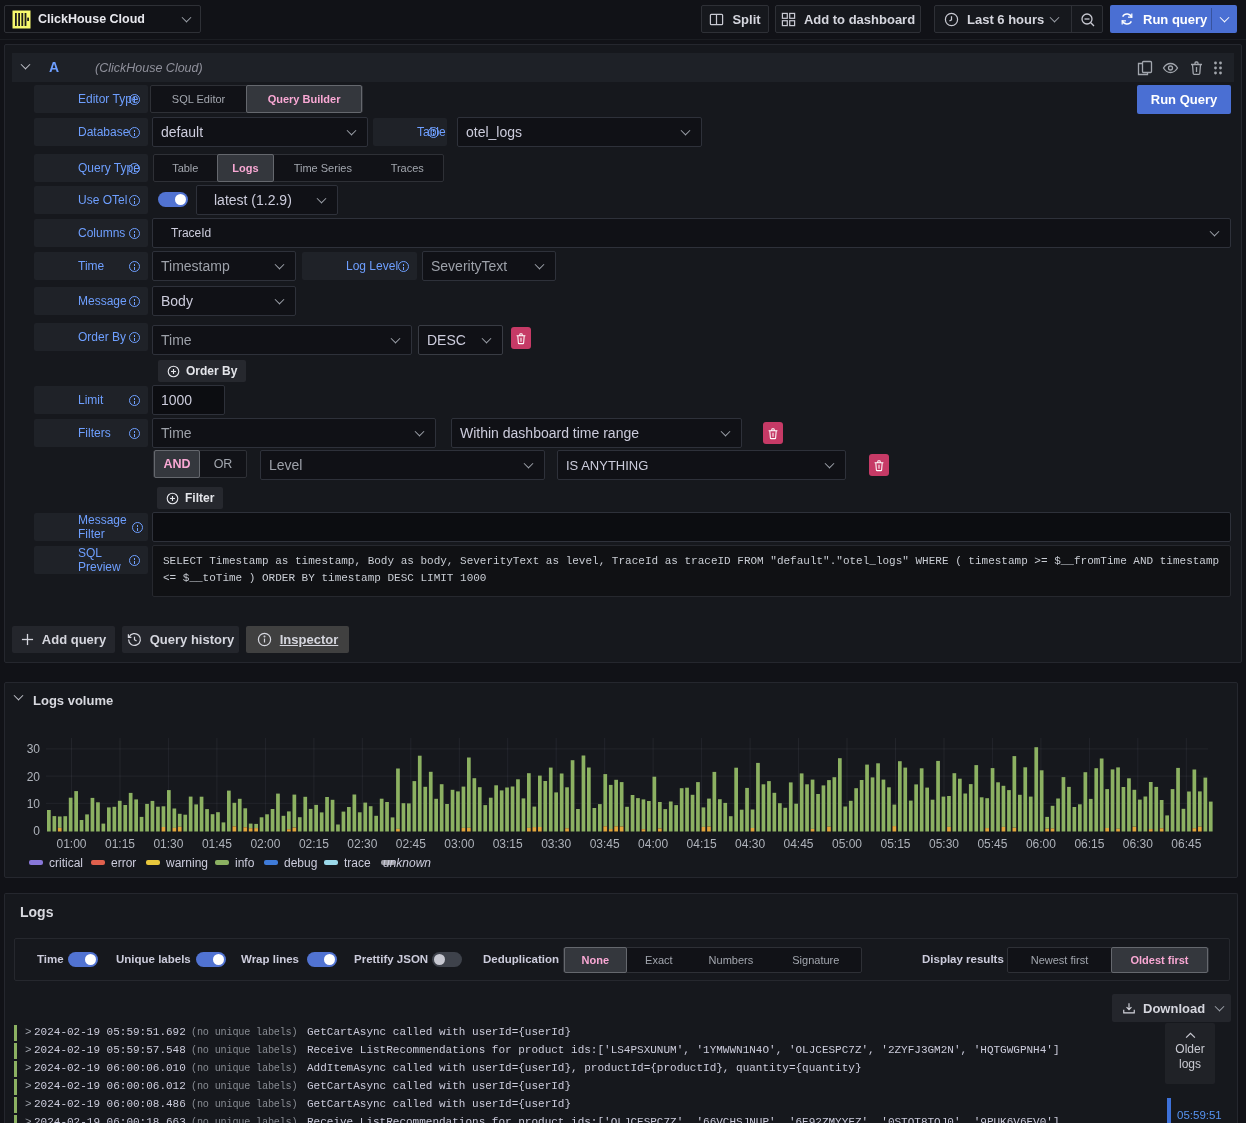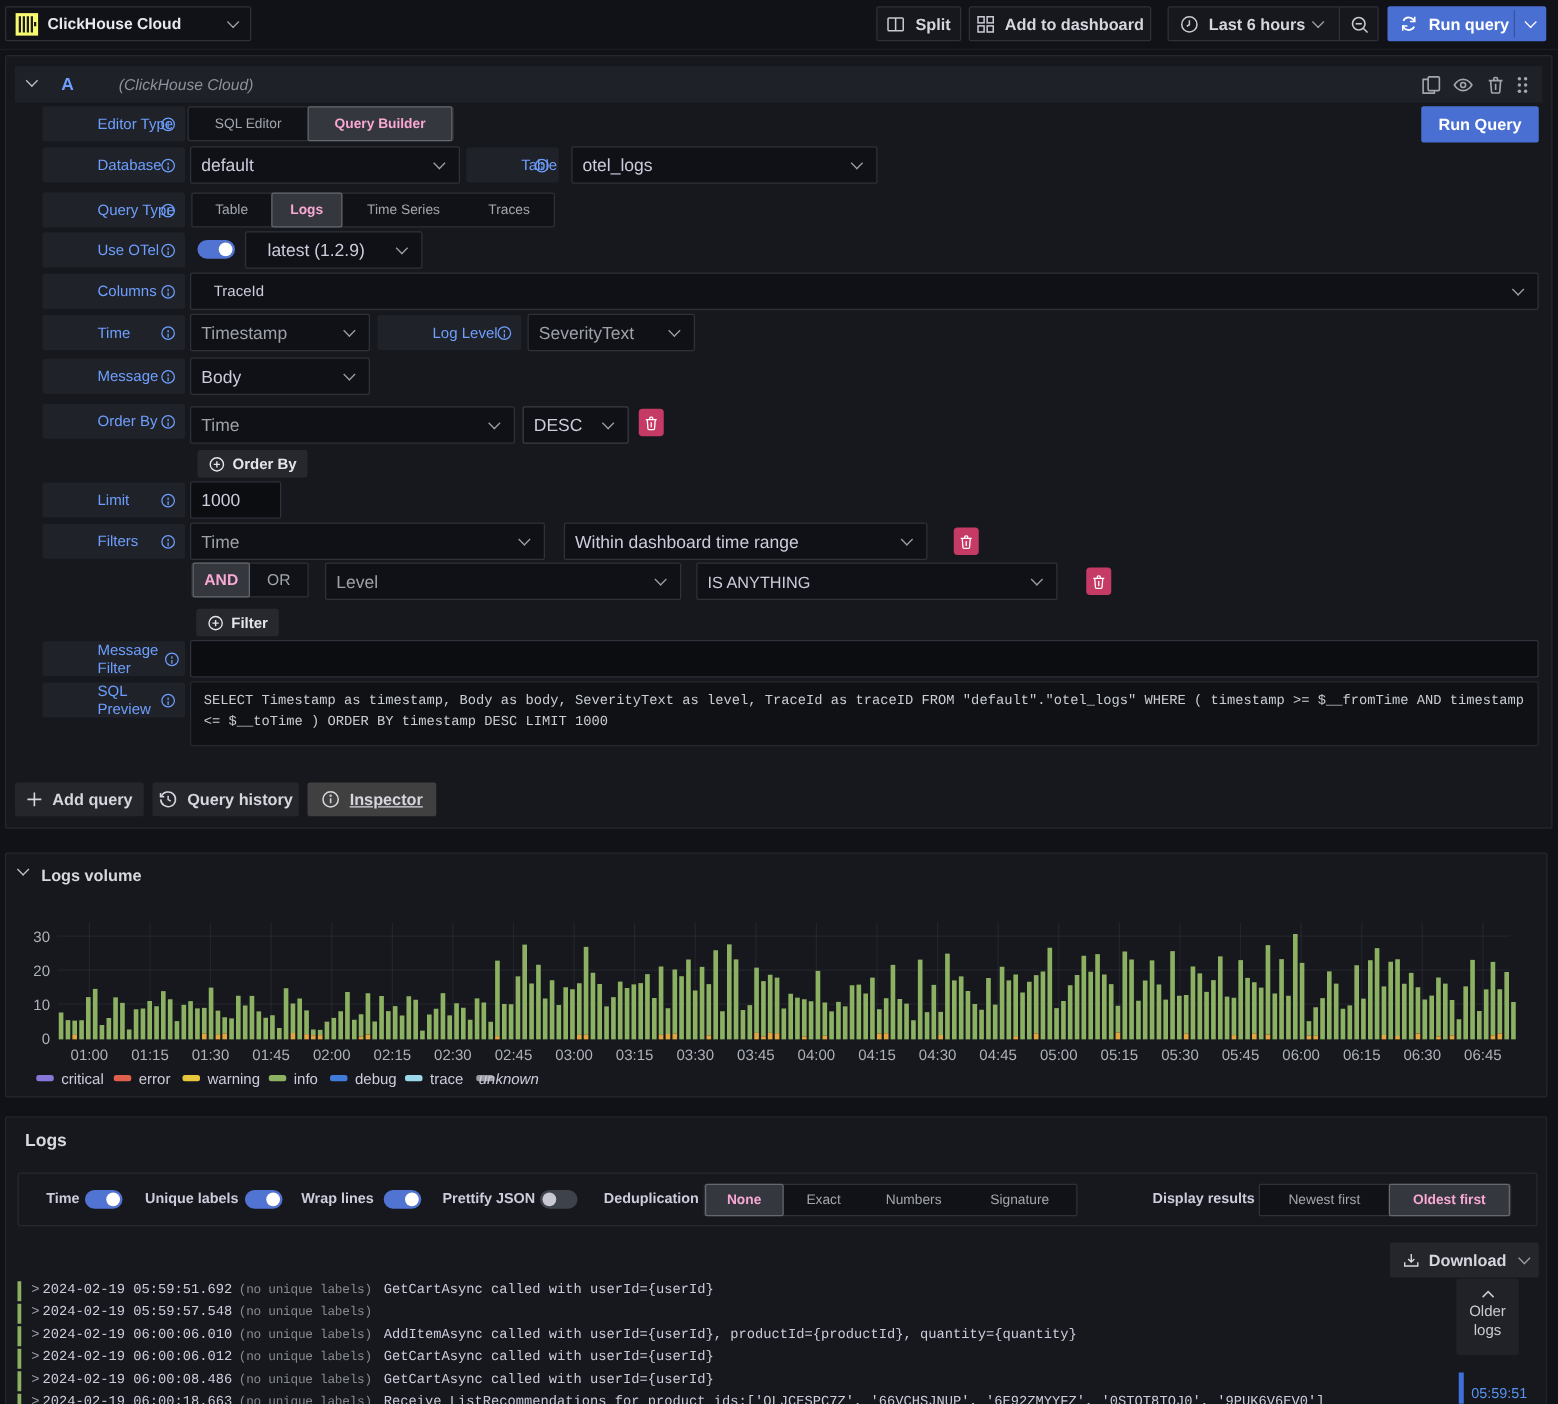--- a/index.html
+++ b/index.html
@@ -655,20 +655,21 @@
       <u>&gt;</u>
       <s>2024-02-19 05:59:51.692</s>
       <em>(no unique labels)</em>
       <span>GetCartAsync called with userId={userId}</span>
     </div>
   <div class="logrow" style="top:18px;">
       <i></i>
       <u>&gt;</u>
       <s>2024-02-19 05:59:57.548</s>
       <em>(no unique labels)</em>
+      <span>Receive ListRecommendations for product ids:['LS4PSXUNUM', '1YMWWN1N4O', 'OLJCESPC7Z', '2ZYFJ3GM2N', 'HQTGWGPNH4']</span>
     </div>
   <div class="logrow" style="top:36px;">
       <i></i>
       <u>&gt;</u>
       <s>2024-02-19 06:00:06.010</s>
       <em>(no unique labels)</em>
       <span>AddItemAsync called with userId={userId}, productId={productId}, quantity={quantity}</span>
     </div>
   <div class="logrow" style="top:54px;">
       <i></i>

